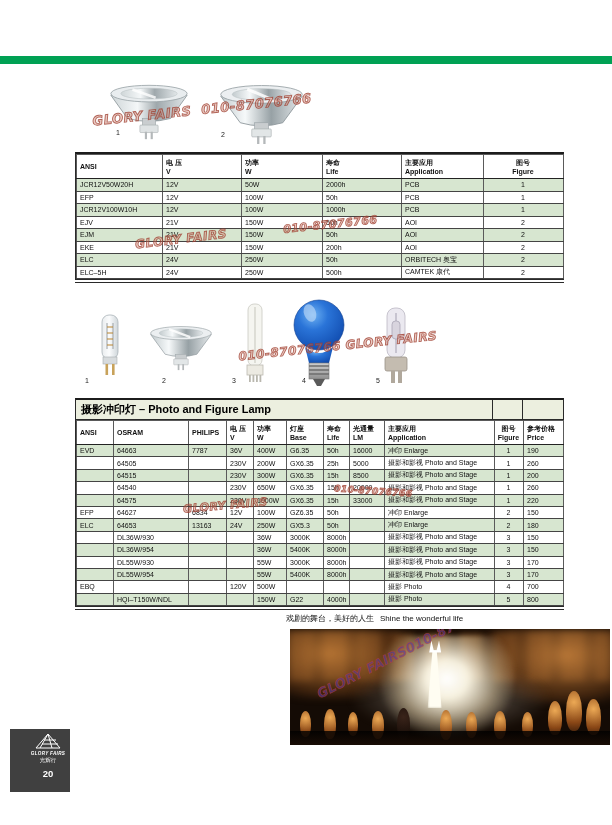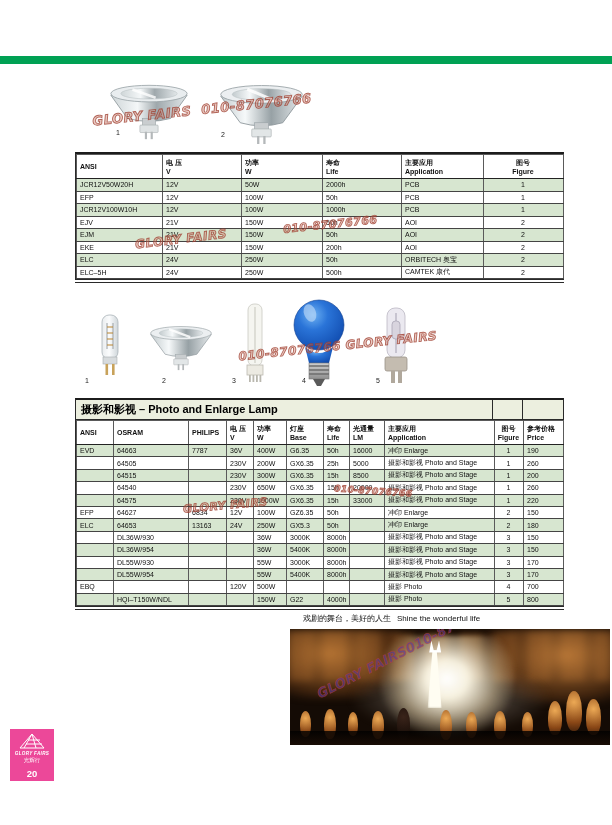--- a/index.html
+++ b/index.html
@@ -71,21 +71,21 @@
   .ph-horns{left:43.5%;top:10%;width:12px;height:12px;background:#fff;
     clip-path:polygon(0 100%,18% 0,38% 80%,62% 80%,82% 0,100% 100%);filter:blur(0.6px);}
   .pp{position:absolute;border-radius:50% 50% 42% 42%;
     background:radial-gradient(circle at 50% 28%, #eca955, #8a4716 68%, #4a250c);
     filter:blur(0.7px);}
   .ph-floor{left:0;bottom:0;width:100%;height:14px;background:linear-gradient(#000 0%, #1a0d05 100%);opacity:0.8;}
   .ph-smoke{left:18%;top:30%;width:64%;height:55%;
     background:radial-gradient(ellipse at 50% 55%, rgba(200,190,175,0.5), transparent 70%);filter:blur(4px);}
 
   
-  .brand-box{left:10px;top:729px;width:44px;height:52px;background:#ec4899;color:#fff;text-align:center;}
+  .brand-box{left:10px;top:729px;width:44px;height:63px;background:#404040;color:#fff;text-align:center;padding-left:16px;}
   .brand-name{font-size:4.6px;font-weight:bold;font-style:italic;letter-spacing:0.3px;margin-top:1px;}
   .brand-cn{font-size:5.5px;margin-top:1px;}
   .brand-page{font-size:9.5px;font-weight:bold;margin-top:4px;}
 
   svg{display:block;}
 </style>
 </head>
 <body>
 
 <div class="abs green-bar"></div>
@@ -313,21 +313,21 @@
   <rect x="16" y="64" width="4" height="12" fill="#b0a89c"></rect>
 </svg>
 <span class="abs fig-num" style="left:376px;top:377px;">5</span>
 
 <div class="abs wm" style="left:238px;top:339px;font-size:12px;transform:rotate(-6deg);">
   <span>010-87076766</span>&nbsp;<span>GLORY FAIRS</span>
 </div>
 
 <div id="t2wrap" class="tbl" style="left:75px;top:398px;width:487px;">
   <div class="tbl-title-row">
-    <span class="tbl-title">摄影和影视 – Photo and Enlarge Lamp</span>
+    <span class="tbl-title">摄影冲印灯 – Photo and Figure Lamp</span>
     <span class="tbl-title-fill"></span>
     <span class="tbl-title-spacer" style="width:29px;"></span>
     <span class="tbl-title-spacer" style="width:40px;"></span>
   </div>
   <table id="t2">
       <colgroup>
         <col style="width: 37px;">
         <col style="width: 75px;">
         <col style="width: 38px;">
         <col style="width: 27px;">
@@ -554,21 +554,21 @@
           <td class="c">5</td>
           <td>800</td>
         </tr>
       </tbody>
     </table>
 </div>
 
 <div class="abs wm" style="left:334px;top:486px;font-size:9px;transform:rotate(4deg);">010-87076766</div>
 <div class="abs wm" style="left:183px;top:499px;font-size:11px;transform:rotate(-5deg);">GLORY FAIRS</div>
 
-<div class="abs caption" style="left:303px;top:613px;">
+<div class="abs caption" style="left:286px;top:613px;">
   <span>戏剧的舞台，美好的人生</span><span class="en">Shine the wonderful life</span>
 </div>
 
 <div class="abs photo">
   <div class="ph-band"></div>
   <div class="ph-rock-l"></div>
   <div class="ph-rock-r"></div>
   <div class="ph-smoke"></div>
   <div class="ph-glow"></div>
   <div class="ph-hero"></div>

